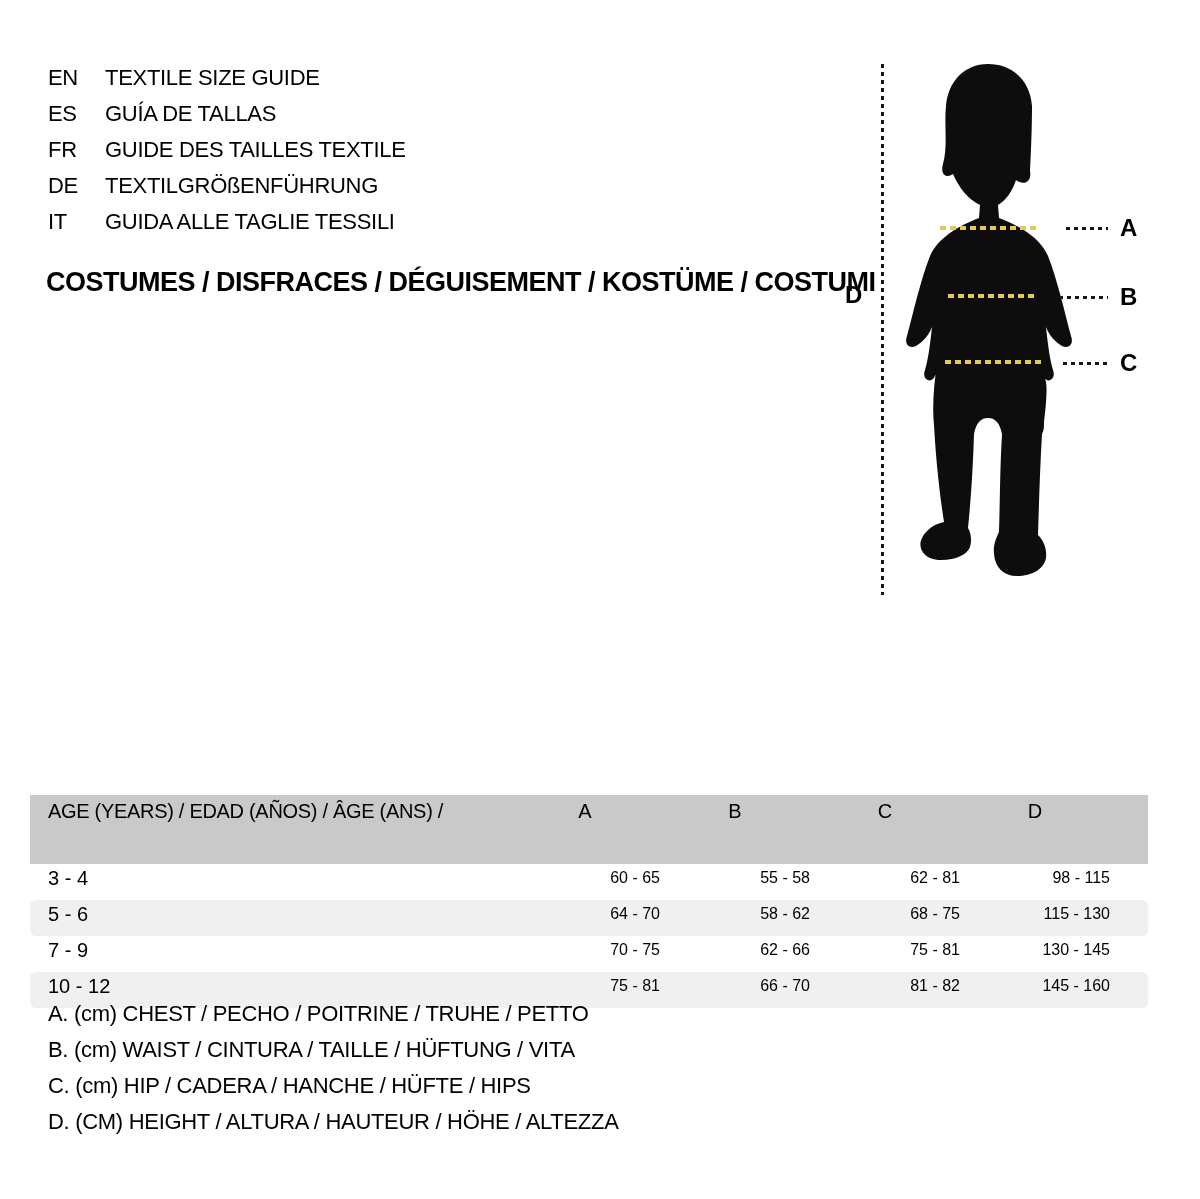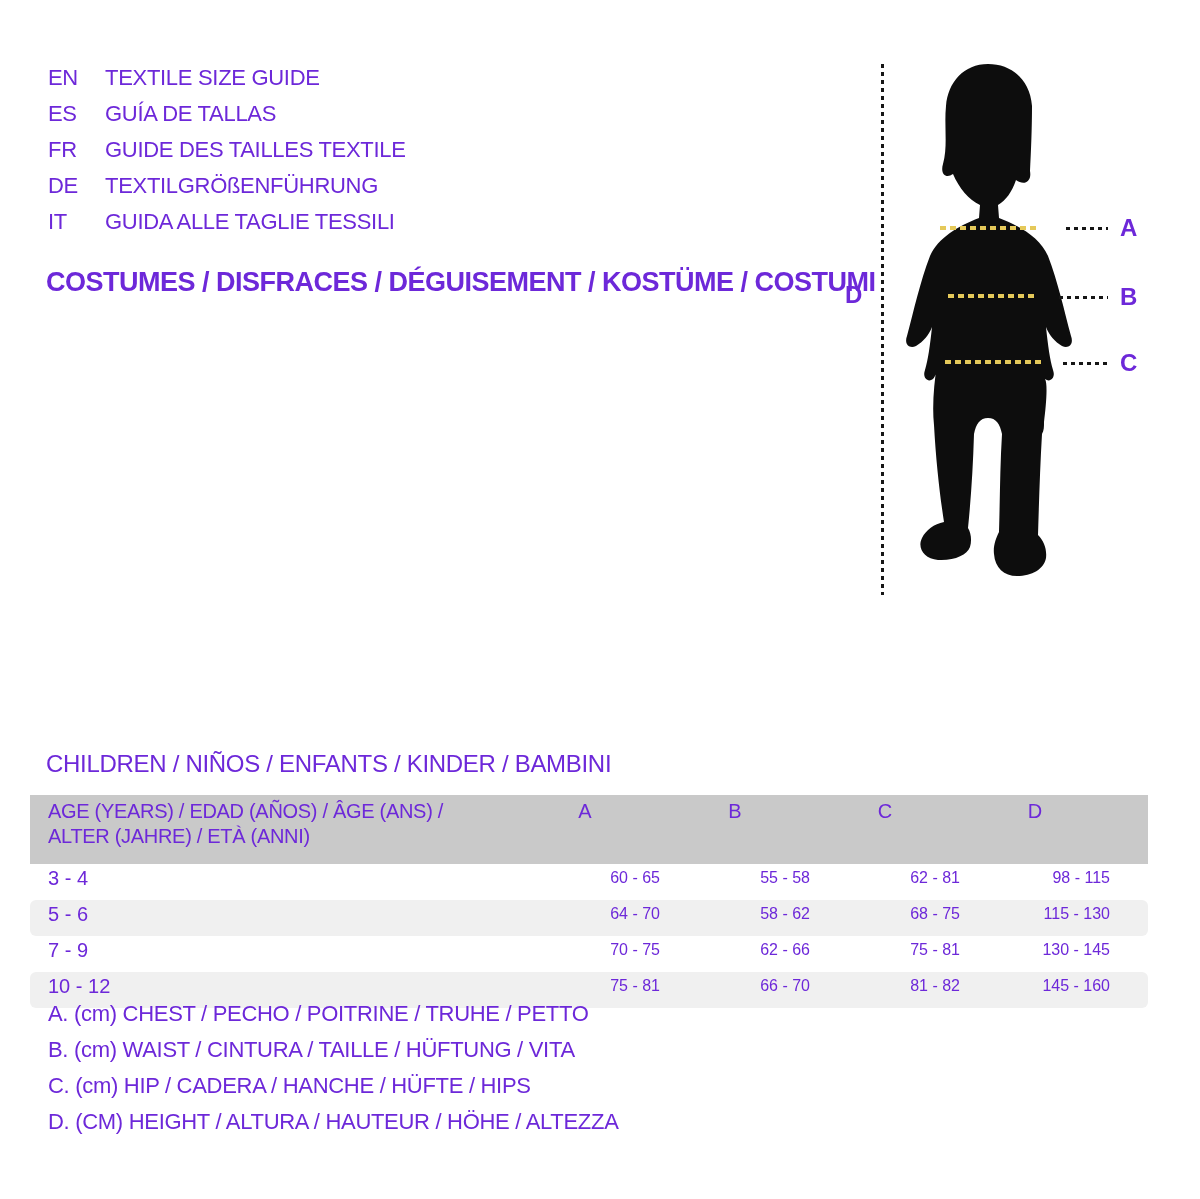--- a/index.html
+++ b/index.html
@@ -1,19 +1,19 @@
 <!DOCTYPE html>
 <html><head>
 <meta charset="utf-8">
 <style>
   * { margin:0; padding:0; box-sizing:border-box; }
   html,body { background:#ffffff; }
   .page {
     position:relative; width:1200px; height:1199px; background:#ffffff;
-    font-family:"Liberation Sans", sans-serif; color:#6d28d9; overflow:hidden;
+    font-family:"Liberation Sans", sans-serif; color:#000000; overflow:hidden;
   }
   
   .lang-row { position:absolute; left:48px; font-size:22px; line-height:30px; letter-spacing:-0.3px; white-space:nowrap; }
   .lang-code { display:inline-block; width:57px; font-weight:500; }
   .lang-label { display:inline-block; }
   
   .cat-title {
     position:absolute; left:46px; top:266px; font-size:27px; font-weight:700;
     letter-spacing:-0.5px; line-height:32px; white-space:nowrap;
   }
@@ -139,27 +139,25 @@
   <div class="measure-label lbl-a">A</div>
 
   <div class="dash-yellow dy-b"></div>
   <div class="dot-black db-b"></div>
   <div class="measure-label lbl-b">B</div>
 
   <div class="dash-yellow dy-c"></div>
   <div class="dot-black db-c"></div>
   <div class="measure-label lbl-c">C</div>
 
-  <div class="section-title">CHILDREN / NIÑOS / ENFANTS / KINDER / BAMBINI</div>
 
   <div class="size-table">
     <div class="t-row t-header">
       <div class="age-cell">
         <div>AGE (YEARS) / EDAD (AÑOS) / ÂGE (ANS) /</div>
-        <div>ALTER (JAHRE) / ETÀ (ANNI)</div>
       </div>
       <div class="col-cell">A</div>
       <div class="col-cell">B</div>
       <div class="col-cell">C</div>
       <div class="col-cell">D</div>
     </div>
 
     <div class="t-row t-data">
       <div class="age-cell">3 - 4</div>
       <div class="col-cell">60 - 65</div>

